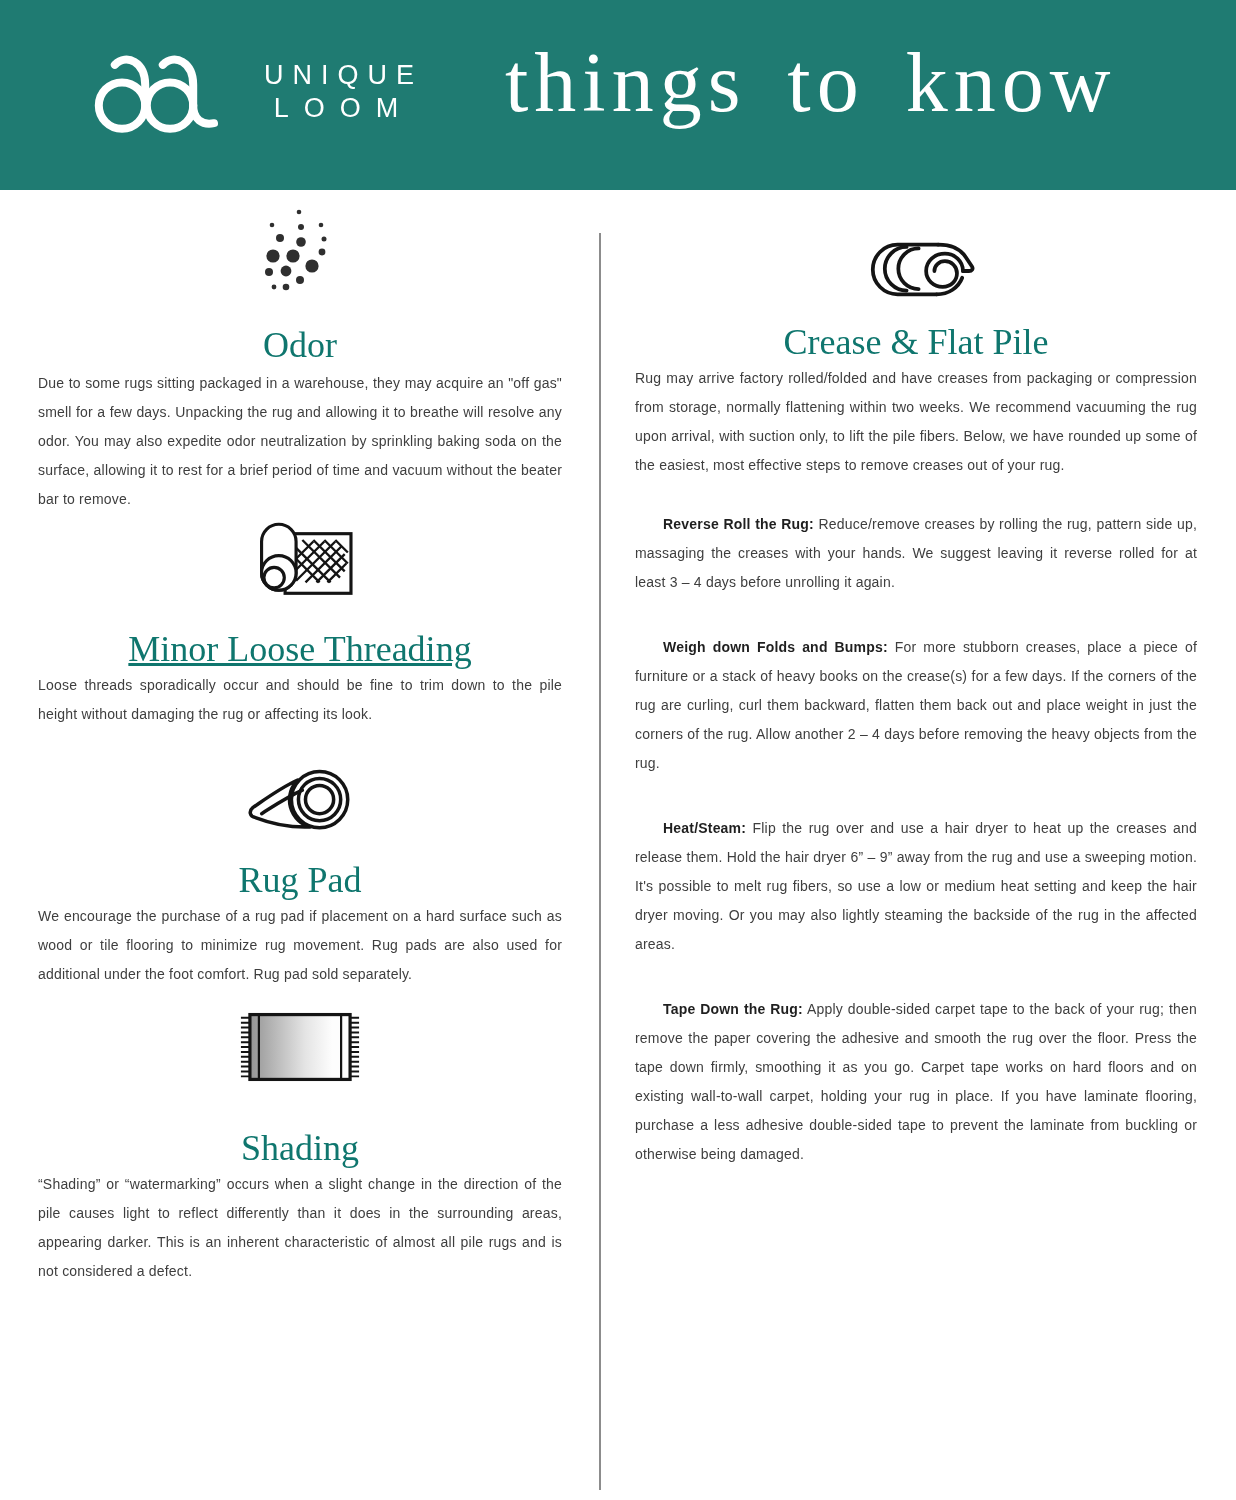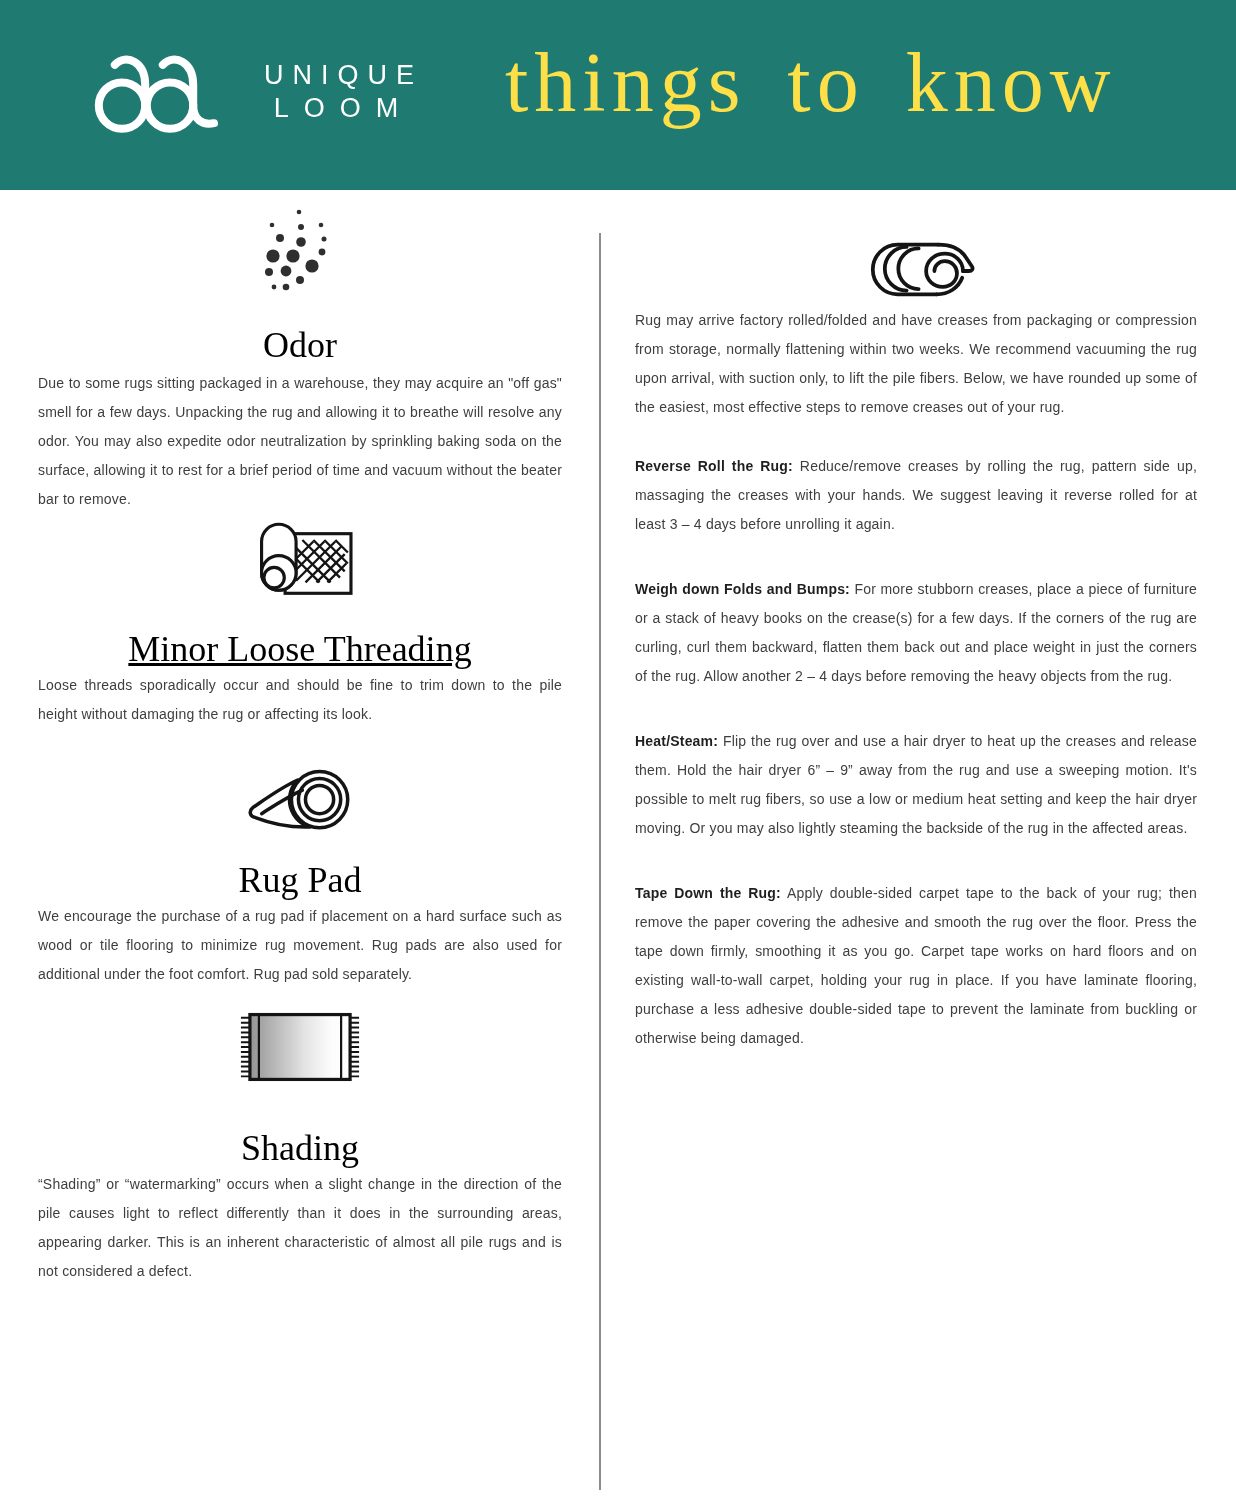--- a/index.html
+++ b/index.html
@@ -8,41 +8,41 @@
     font-family:"Liberation Sans",sans-serif;
   }
   
   .header{position:relative;height:190px;background:#1F7B72;}
   .brand{position:absolute;left:90px;top:48px;display:flex;align-items:center;gap:22px;}
   .brand svg{display:block;}
   .brand-text{color:#fff;text-align:center;}
   .brand-line1{font-size:27px;letter-spacing:9px;line-height:33px;}
   .brand-line2{font-size:27px;letter-spacing:15px;line-height:33px;}
   .header-title{
-    position:absolute;left:505px;top:28px;color:#fde047;
+    position:absolute;left:505px;top:28px;color:#ffffff;
     font-family:"Liberation Serif",serif;font-size:84px;line-height:110px;
     letter-spacing:6px;word-spacing:14px;white-space:nowrap;
   }
   
   .content{position:relative;height:1310px;}
   .divider{position:absolute;left:599px;top:43px;width:2px;height:1257px;background:#8C8C8C;}
   .col{position:absolute;top:0;}
   .col-left{left:38px;width:524px;}
   .col-right{left:635px;width:562px;}
   .section{display:flex;flex-direction:column;align-items:center;}
   .sec-title{
     font-family:"Liberation Serif",serif;font-size:36px;line-height:44px;
-    color:#000000;text-align:center;width:100%;
+    color:#0f766e;text-align:center;width:100%;
   }
   .body-text{
     font-size:14px;line-height:29px;letter-spacing:.2px;color:#3E3E3E;
     text-align:justify;width:100%;margin:0;
   }
   .tip{margin:36px 0 0 0;}
-  .tip strong{font-weight:700;color:#1F1F1F;}
+  .tip strong{font-weight:700;color:#1F1F1F;margin-left:28px;}
   
   .icon-odor{margin-top:17px;}
   .title-odor{margin-top:16px;}
   .body-odor{margin-top:2px;}
   .icon-thread{margin-top:4px;}
   .title-thread{margin-top:25px;text-decoration:underline;}
   .icon-pad{margin-top:33px;}
   .title-pad{margin-top:20px;}
   .icon-shade{margin-top:21px;}
   .title-shade{margin-top:38px;}
@@ -170,20 +170,21 @@
             <g stroke="#141414" stroke-width="5" stroke-linecap="round" stroke-linejoin="round" fill="none">
               <path d="M112,6 H58 A33,33 0 0 0 58,72 H110"></path>
               <path d="M70,9 a29,29 0 0 0 0,58"></path>
               <path d="M86,11 a27,27 0 0 0 0,54"></path>
               <path d="M112,6 c17,0 30,6 37,17 l8,12 c2,3 0,6 -4,6 h-8"></path>
               <path d="M110,72 c16,0 29,-9 34,-22"></path>
               <path d="M145,41 c0,-13 -11,-23 -24,-23 c-14,0 -25,10 -25,23 c0,12 10,21 22,21 c11,0 19,-8 19,-18 c0,-9 -7,-16 -16,-16 c-8,0 -14,6 -14,13"></path>
             </g>
           </svg>
         </span>
+        <div class="sec-title title-crease">Crease &amp; Flat Pile</div>
         <p class="body-text">Rug may arrive factory rolled/folded and have creases from packaging or compression from storage, normally flattening within two weeks. We recommend vacuuming the rug upon arrival, with suction only, to lift the pile fibers. Below, we have rounded up some of the easiest, most effective steps to remove creases out of your rug.</p>
 
         <p class="body-text tip tip-first"><strong>Reverse Roll the Rug:</strong><span> Reduce/remove creases by rolling the rug, pattern side up, massaging the creases with your hands. We suggest leaving it reverse rolled for at least 3 – 4 days before unrolling it again.</span></p>
 
         <p class="body-text tip"><strong>Weigh down Folds and Bumps:</strong><span> For more stubborn creases, place a piece of furniture or a stack of heavy books on the crease(s) for a few days. If the corners of the rug are curling, curl them backward, flatten them back out and place weight in just the corners of the rug. Allow another 2 – 4 days before removing the heavy objects from the rug.</span></p>
 
         <p class="body-text tip"><strong>Heat/Steam:</strong><span> Flip the rug over and use a hair dryer to heat up the creases and release them. Hold the hair dryer 6” – 9” away from the rug and use a sweeping motion. It's possible to melt rug fibers, so use a low or medium heat setting and keep the hair dryer moving. Or you may also lightly steaming the backside of the rug in the affected areas.</span></p>
 
         <p class="body-text tip"><strong>Tape Down the Rug:</strong><span> Apply double-sided carpet tape to the back of your rug; then remove the paper covering the adhesive and smooth the rug over the floor. Press the tape down firmly, smoothing it as you go. Carpet tape works on hard floors and on existing wall-to-wall carpet, holding your rug in place. If you have laminate flooring, purchase a less adhesive double-sided tape to prevent the laminate from buckling or otherwise being damaged.</span></p>
       </div>

